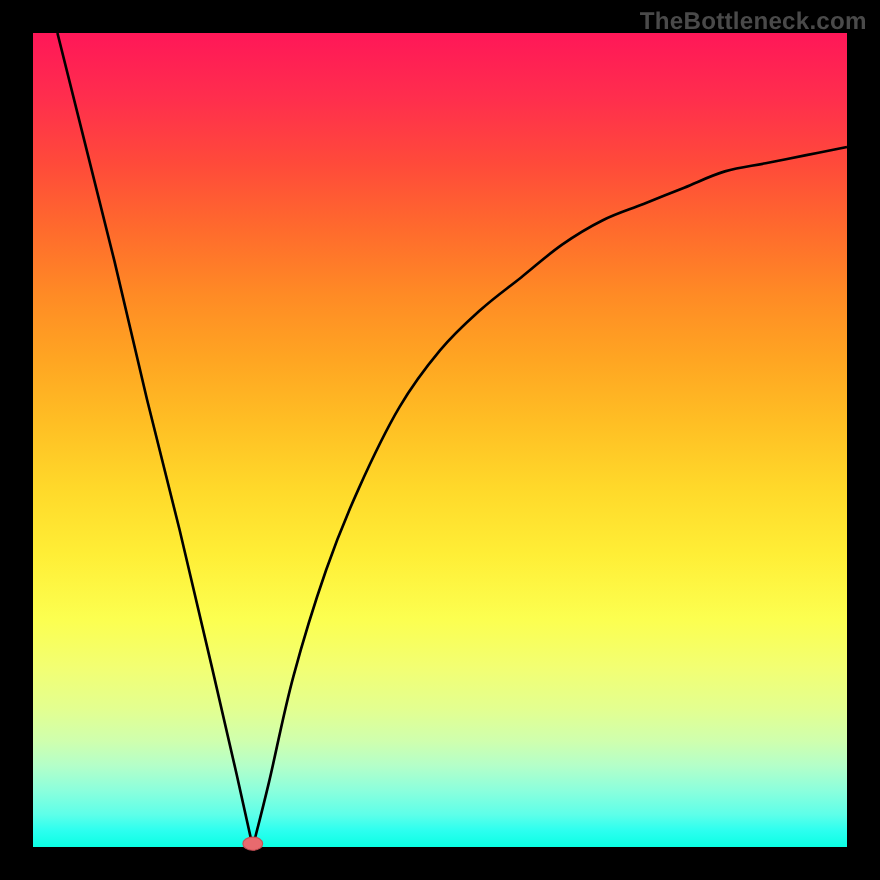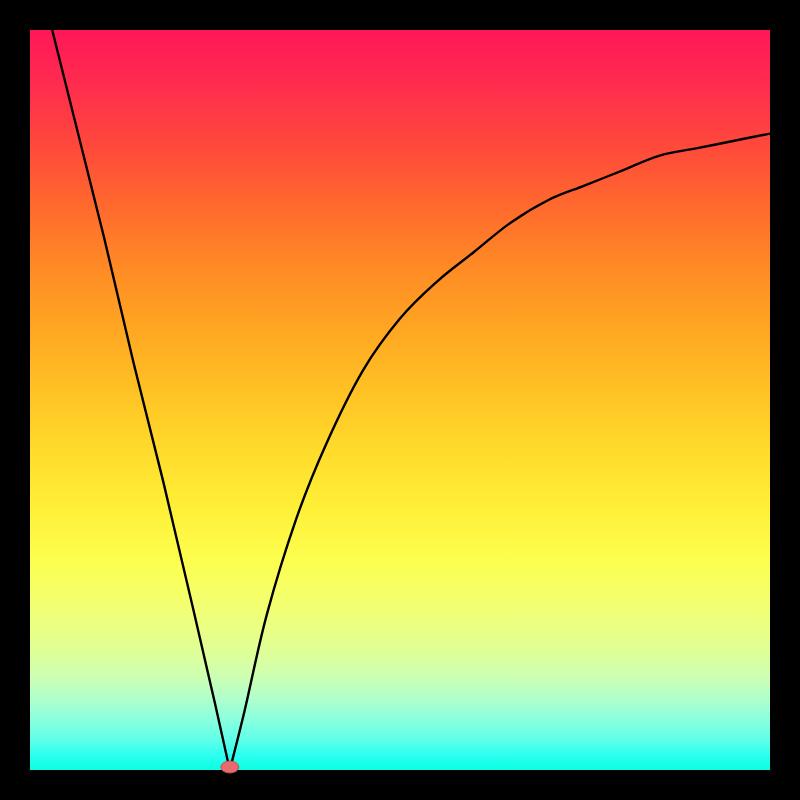--- a/index.html
+++ b/index.html
@@ -61,20 +61,21 @@
     font-weight: 600;
     letter-spacing: 0.2px;
     user-select: none;
   }
 </style>
 </head>
 <body>
 
 <div class="frame">
 
+  <div class="watermark">TheBottleneck.com</div>
 
   <div class="plot-area">
     <svg class="curve" viewBox="0 0 740 740" preserveAspectRatio="none">
       <path id="curve-path" fill="none" stroke="#000000" stroke-width="2.4" d="M 22.20 0.00 L 44.40 88.80 L 74.00 207.20 L 103.60 333.00 L 133.20 451.40 L 162.80 577.20 L 185.00 673.40 L 199.80 740.00 C 202.46 729.34, 207.94 708.77, 214.60 680.80 C 221.26 652.83, 227.48 619.23, 236.80 584.60 C 246.12 549.97, 255.74 519.04, 266.40 488.40 C 277.06 457.76, 284.01 441.04, 296.00 414.40 C 307.99 387.76, 319.68 363.04, 333.00 340.40 C 346.32 317.76, 356.68 304.58, 370.00 288.60 C 383.32 272.62, 393.68 263.59, 407.00 251.60 C 420.32 239.61, 430.68 232.66, 444.00 222.00 C 457.32 211.34, 467.68 201.72, 481.00 192.40 C 494.32 183.08, 504.68 176.86, 518.00 170.20 C 531.32 163.54, 541.68 160.73, 555.00 155.40 C 568.32 150.07, 578.68 145.93, 592.00 140.60 C 605.32 135.27, 615.68 129.80, 629.00 125.80 C 642.32 121.80, 652.68 121.06, 666.00 118.40 C 679.32 115.74, 689.68 113.66, 703.00 111.00 C 716.32 108.34, 733.34 104.93, 740.00 103.60"></path>
       <ellipse id="min-marker" rx="9" ry="6" cx="199.80" cy="737.00" fill="#e86a6e" stroke="#c94f56" stroke-width="1"></ellipse>
     </svg>
   </div>
 
 </div>
 

